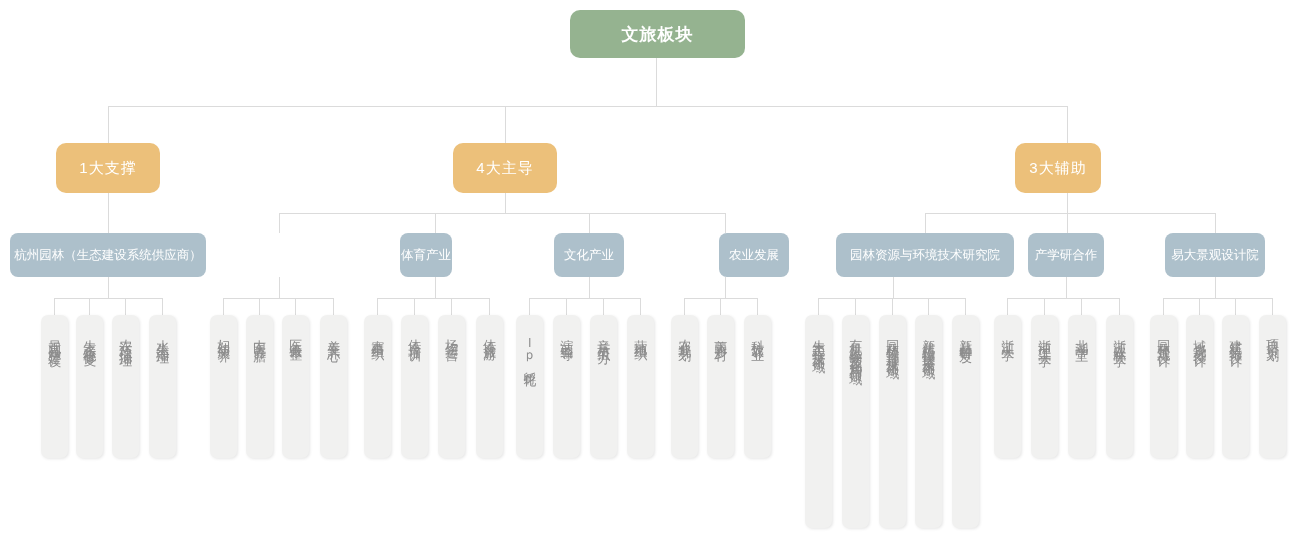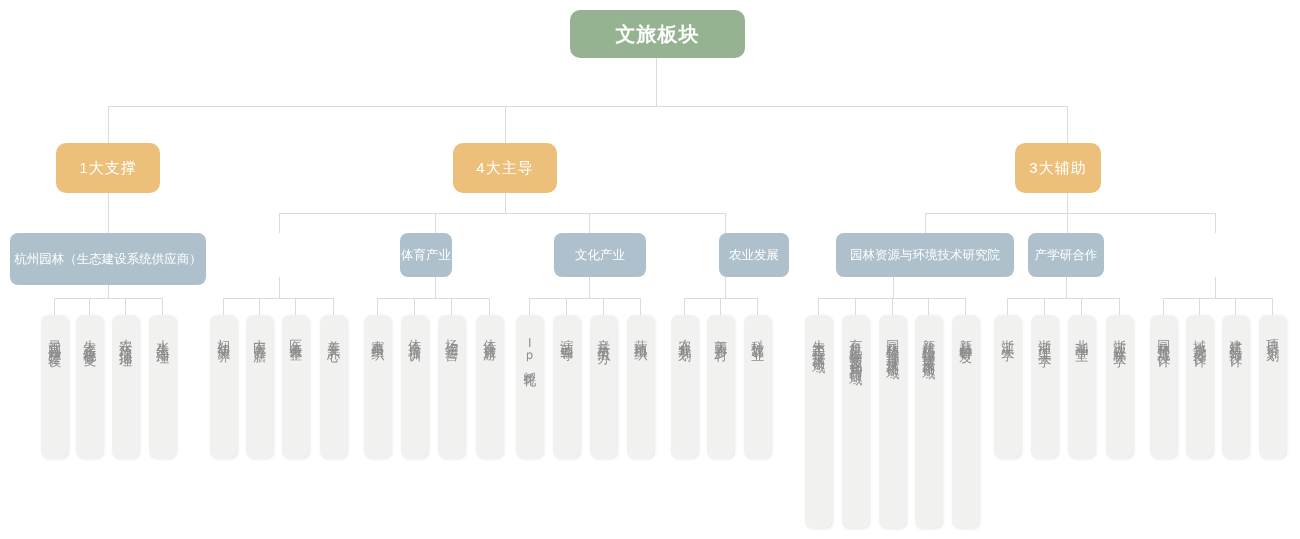--- a/index.html
+++ b/index.html
@@ -12,21 +12,21 @@
   }
   .wires{position:absolute;left:0;top:0;}
   .node{
     position:absolute;
     display:flex;align-items:center;justify-content:center;
     color:#ffffff;text-align:center;white-space:nowrap;
     box-sizing:border-box;
   }
   .root-node{
     background:#95B390;border-radius:10px;
-    font-size:20px;font-weight:bold;letter-spacing:1px;
+    font-size:17px;font-weight:bold;letter-spacing:1px;
   }
   .branch-node{
     background:#ECC07A;border-radius:10px;
     font-size:15px;letter-spacing:1px;
   }
   .cat-node{
     background:#ADC0CB;border-radius:8px;
     font-size:12.5px;
   }
   .pill{
@@ -122,26 +122,27 @@
       <line x1="1272.5" y1="298" x2="1272.5" y2="315"></line>
     </g>
   </svg>
 
   <div class="node root-node" style="left:570px;top:10px;width:175px;height:48px;">文旅板块</div>
 
   <div class="node branch-node" style="left:56px;top:143px;width:104px;height:50px;">1大支撑</div>
   <div class="node branch-node" style="left:453px;top:143px;width:104px;height:50px;">4大主导</div>
   <div class="node branch-node" style="left:1015px;top:143px;width:86px;height:50px;">3大辅助</div>
 
-  <div class="node cat-node" style="left:10px;top:233px;width:196px;height:52px;">杭州园林（生态建设系统供应商）</div>
+  <div class="node cat-node" style="left:10px;top:233px;width:196px;height:44px;">杭州园林（生态建设系统供应商）</div>
   <div class="node cat-node" style="left:400px;top:233px;width:52px;height:44px;">体育产业</div>
-  <div class="node cat-node" style="left:554px;top:233px;width:92px;height:44px;">文化产业</div>
+  <div class="node cat-node" style="left:554px;top:233px;width:70px;height:44px;">文化产业</div>
   <div class="node cat-node" style="left:690px;top:233px;width:70px;height:44px;margin-left:29px;">农业发展</div>
   <div class="node cat-node" style="left:836px;top:233px;width:178px;height:44px;">园林资源与环境技术研究院</div>
   <div class="node cat-node" style="left:1028px;top:233px;width:76px;height:44px;">产学研合作</div>
+  <div class="node cat-node" style="left:1165px;top:233px;width:100px;height:44px;">易大景观设计院</div>
 
   <div class="pill h-std" style="left:41px;">
       <span>景观园林建设</span>
     </div>
   <div class="pill h-std" style="left:76px;">
       <span>生态系统修复</span>
     </div>
   <div class="pill h-std" style="left:112px;">
       <span>农污环境治理</span>
     </div>

